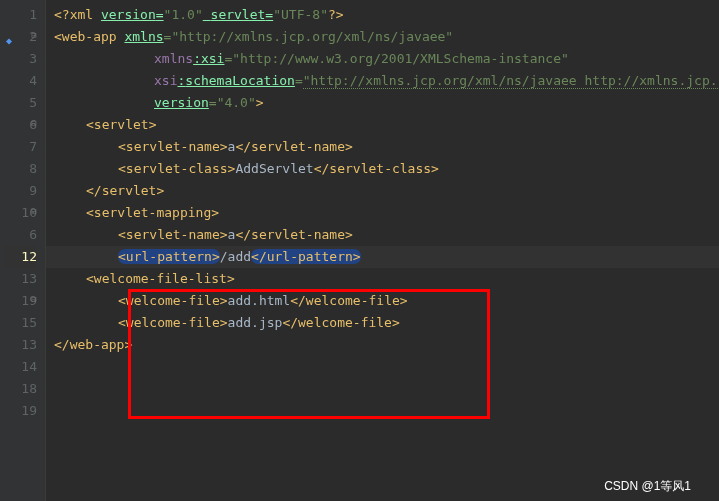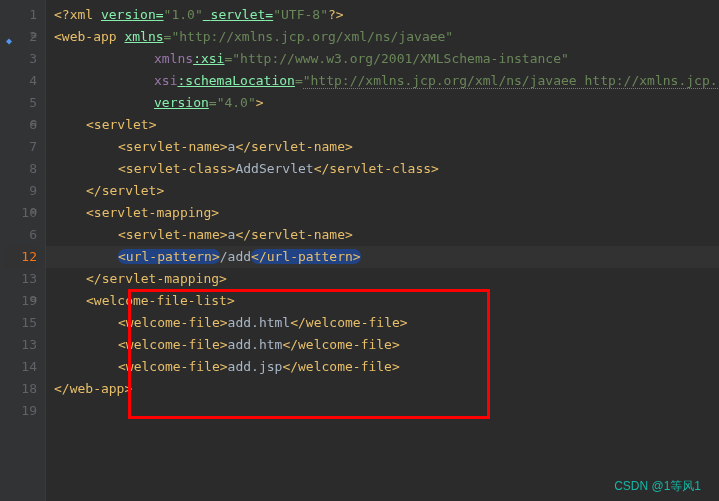--- a/index.html
+++ b/index.html
@@ -46,21 +46,21 @@
   }
   .gutter .bookmark {
     position: absolute;
     left: 2px;
     top: 4px;
     color: #5394ec;
     font-size: 10px;
   }
   .gutter .hl-line {
     background: #323232;
-    color: #f97316;
+    color: #fef9c3;
   }
   .code {
     padding: 4px 0;
     flex: 1;
     position: relative;
   }
   .line {
     height: 22px;
     line-height: 22px;
     white-space: pre;
@@ -80,23 +80,23 @@
     position: absolute;
     border: 3px solid #ff0000;
     left: 82px;
     top: 289px;
     width: 362px;
     height: 130px;
     pointer-events: none;
   }
   .watermark {
     position: absolute;
-    right: 18px;
+    right: 28px;
     bottom: 6px;
-    color: #14b8a6;
+    color: #ffffff;
     font-size: 12px;
     font-family: sans-serif;
   }
   .ind0 { padding-left: 8px; }
   .ind1 { padding-left: 40px; }
   .ind2 { padding-left: 72px; }
   .cont { padding-left: 108px; }
 </style>
 </head>
 <body>
@@ -130,24 +130,22 @@
     <div class="line cont"><span class="ns">xmlns</span><span class="attr">:</span><span class="attr">xsi</span><span class="str">=</span><span class="str">"http://www.w3.org/2001/XMLSchema-instance"</span></div>
     <div class="line cont"><span class="ns">xsi</span><span class="attr">:</span><span class="attr">schemaLocation</span><span class="str">=</span><span class="str err-ul">"http://xmlns.jcp.org/xml/ns/javaee http://xmlns.jcp.</span></div>
     <div class="line cont"><span class="attr">version</span><span class="str">=</span><span class="str">"4.0"</span><span class="tag">&gt;</span></div>
     <div class="line ind1"><span class="tag">&lt;</span><span class="tag">servlet</span><span class="tag">&gt;</span></div>
     <div class="line ind2"><span class="tag">&lt;</span><span class="tag">servlet-name</span><span class="tag">&gt;</span><span class="txt">a</span><span class="tag">&lt;/</span><span class="tag">servlet-name</span><span class="tag">&gt;</span></div>
     <div class="line ind2"><span class="tag">&lt;</span><span class="tag">servlet-class</span><span class="tag">&gt;</span><span class="txt">AddServlet</span><span class="tag">&lt;/</span><span class="tag">servlet-class</span><span class="tag">&gt;</span></div>
     <div class="line ind1"><span class="tag">&lt;/</span><span class="tag">servlet</span><span class="tag">&gt;</span></div>
     <div class="line ind1"><span class="tag">&lt;</span><span class="tag">servlet-mapping</span><span class="tag">&gt;</span></div>
     <div class="line ind2"><span class="tag">&lt;</span><span class="tag">servlet-name</span><span class="tag">&gt;</span><span class="txt">a</span><span class="tag">&lt;/</span><span class="tag">servlet-name</span><span class="tag">&gt;</span></div>
     <div class="line ind2 hl"><span class="sel-bg"><span class="tag">&lt;</span><span class="tag">url-pattern</span><span class="tag">&gt;</span></span><span class="txt">/add</span><span class="sel-bg"><span class="tag">&lt;/</span><span class="tag">url-pattern</span><span class="tag">&gt;</span></span></div>
-    <div class="line ind1"><span class="tag">&lt;/</span><span class="tag">servlet-mapping</span><span class="tag">&gt;</span></div>
     <div class="line ind1"><span class="tag">&lt;</span><span class="tag">welcome-file-list</span><span class="tag">&gt;</span></div>
     <div class="line ind2"><span class="tag">&lt;</span><span class="tag">welcome-file</span><span class="tag">&gt;</span><span class="txt">add.html</span><span class="tag">&lt;/</span><span class="tag">welcome-file</span><span class="tag">&gt;</span></div>
-    <div class="line ind2"><span class="tag">&lt;</span><span class="tag">welcome-file</span><span class="tag">&gt;</span><span class="txt">add.htm</span><span class="tag">&lt;/</span><span class="tag">welcome-file</span><span class="tag">&gt;</span></div>
     <div class="line ind2"><span class="tag">&lt;</span><span class="tag">welcome-file</span><span class="tag">&gt;</span><span class="txt">add.jsp</span><span class="tag">&lt;/</span><span class="tag">welcome-file</span><span class="tag">&gt;</span></div>
     <div class="line ind0"><span class="tag">&lt;/</span><span class="tag">web-app</span><span class="tag">&gt;</span></div>
 
     <div class="redbox"></div>
   </div>
 </div>
 
 <div class="watermark">CSDN @1等风1</div>
 
 </body></html>

